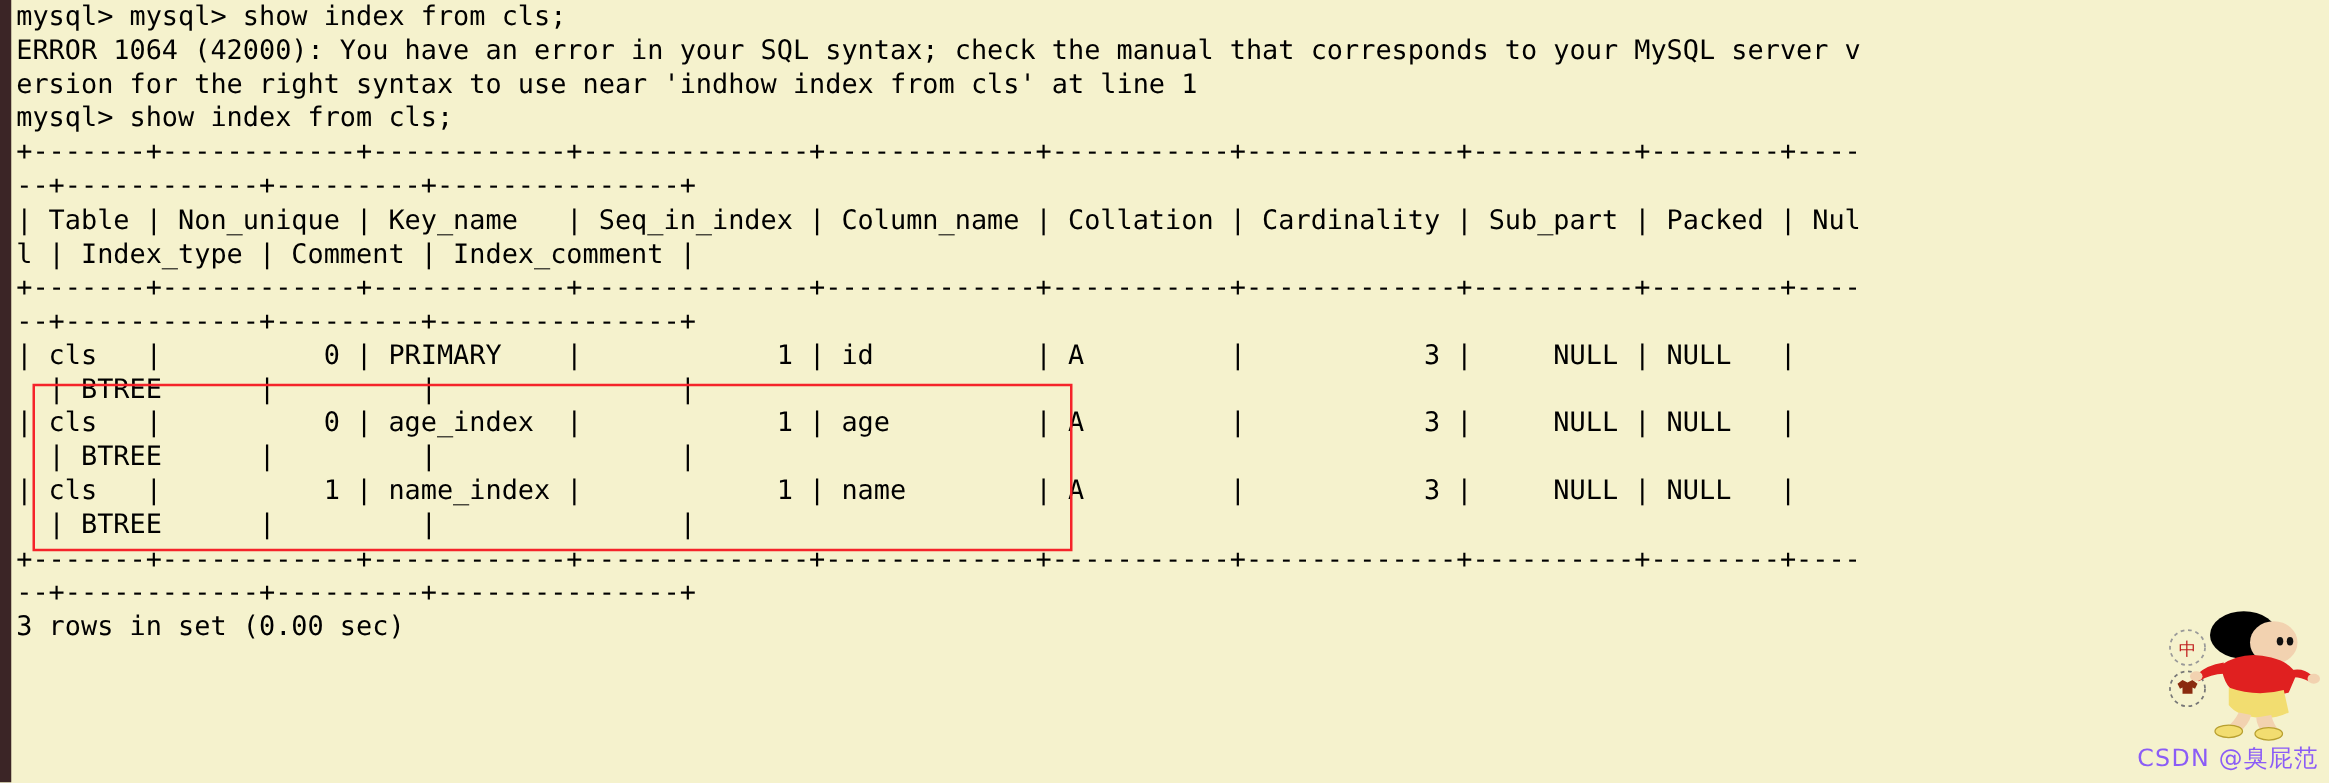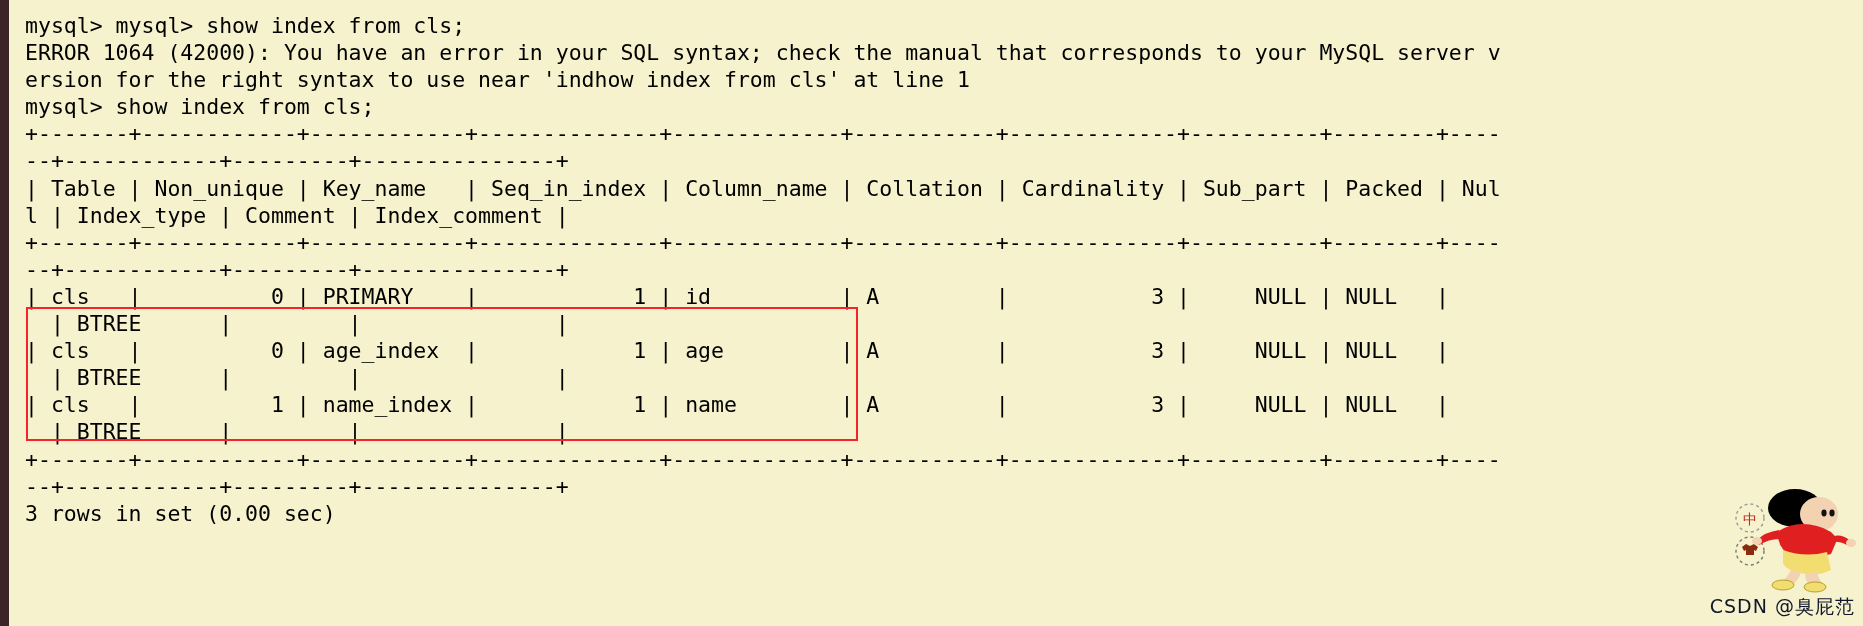--- a/index.html
+++ b/index.html
@@ -15,21 +15,21 @@
     background:#3b2526;
     z-index:5;
   }
   #terminal {
     position:absolute; left:9px; top:0; right:0; bottom:0;
     background:#f5f2cd;
     padding-left:4px;
     box-sizing:border-box;
   }
   pre#console-text {
-    margin:12px;
+    margin:0;
     padding:0;
     font-family:"DejaVu Sans Mono","Liberation Mono",monospace;
     font-size:21.5px;
     line-height:27.1px;
     color:#000000;
     letter-spacing:0px;
     white-space:pre;
     font-weight:400;
   }
   #highlight-box {
@@ -112,14 +112,14 @@
     <ellipse cx="118" cy="57" rx="5" ry="4" fill="#f2d2b0"></ellipse>
 
     <path d="M50 64 q22 8 44 2 l4 18 q-12 6 -26 4 q-16 -2 -22 -10 z" fill="#f2dd70"></path>
 
     <path d="M58 84 q-4 8 -10 12 l10 4 q8 -6 10 -14 z" fill="#f2d2b0"></path>
     <path d="M84 86 q2 8 6 12 l-10 4 q-8 -6 -8 -14 z" fill="#f2d2b0"></path>
 
     <ellipse cx="50" cy="99" rx="11" ry="5" fill="#f2dd70" stroke="#b8a030" stroke-width="1"></ellipse>
     <ellipse cx="82" cy="101" rx="11" ry="5" fill="#f2dd70" stroke="#b8a030" stroke-width="1"></ellipse>
   </svg>
-  <div id="wm-text" style="color: #0f172a;">CSDN @臭屁范</div>
+  <div id="wm-text" style="color: #8b5cf6;">CSDN @臭屁范</div>
 </div>
 
 </body></html>

